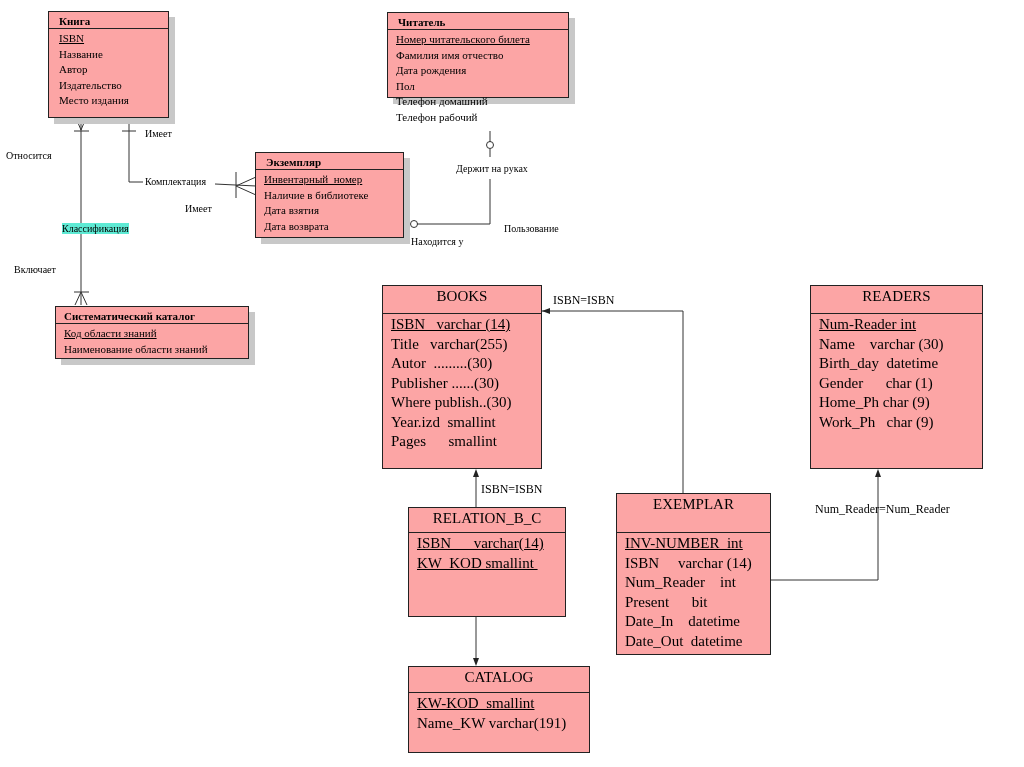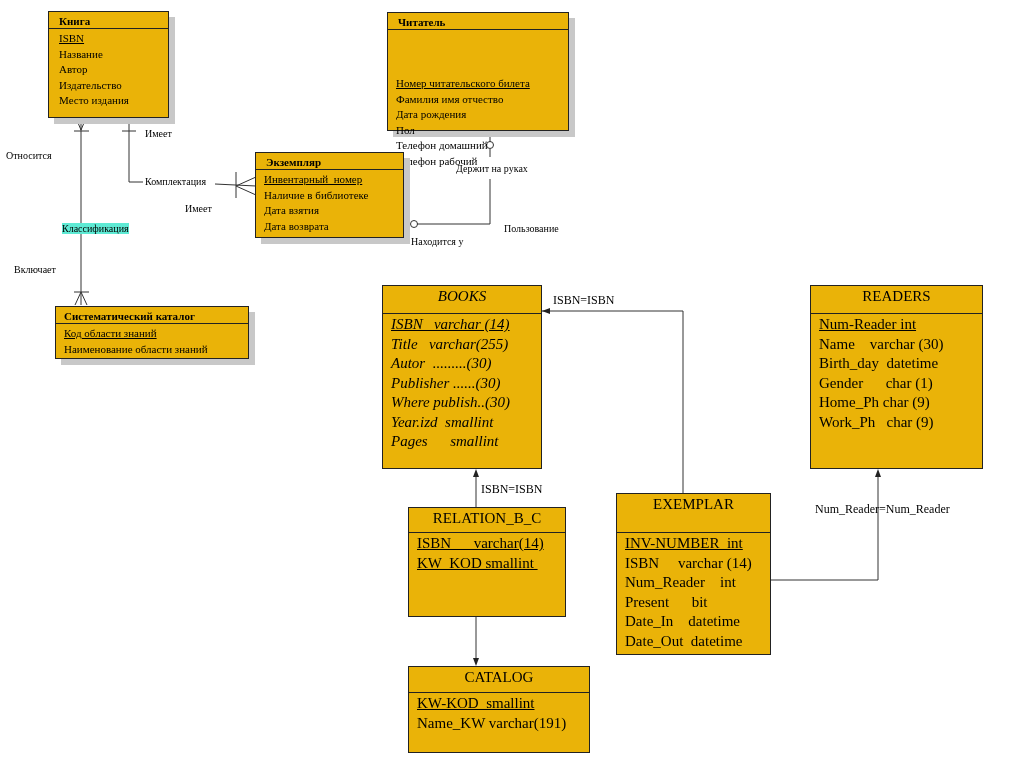--- a/index.html
+++ b/index.html
@@ -1,18 +1,18 @@
 <!DOCTYPE html>
 <html><head>
   <meta charset="utf-8">
   <style>
     html, body { margin: 0; padding: 0; background: #ffffff; }
     body { width: 1024px; height: 767px; position: relative; overflow: hidden; font-family: "Liberation Serif", "DejaVu Serif", serif; color: #000; }
     #wires { position: absolute; left: 0; top: 0; width: 1024px; height: 767px; }
-    .ent { position: absolute; background: #eab308; border: 1px solid #222; box-sizing: border-box; }
+    .ent { position: absolute; background: #fca5a5; border: 1px solid #222; box-sizing: border-box; }
     .ent.shadow { box-shadow: 6px 6px 0 #c8c8c8; }
     .ent .hdr { border-bottom: 1px solid #222; box-sizing: border-box; }
     .ent .row { white-space: pre; line-height: 1; }
     .ent .row.key { text-decoration: underline; }
     
     .ru .hdr { font-weight: bold; font-size: 11px; padding: 3px 0 2px 10px; height: 17px; }
     .ru .body { padding: 2px 0 0 10px; font-size: 11px; }
     .ru .row { height: 15.5px; line-height: 15.5px; }
     
     .en .hdr { text-align: center; font-size: 15px; height: 28px; line-height: 20px; }
@@ -70,23 +70,23 @@
   <div class="hdr">Книга</div>
   <div class="body">
     <div class="row key">ISBN</div>
     <div class="row">Название</div>
     <div class="row">Автор</div>
     <div class="row">Издательство</div>
     <div class="row">Место издания</div>
   </div>
 </div>
 
-<div class="ent ru shadow" style="left:387px; top:12px; width:182px; height:119px;">
+<div class="ent ru shadow" style="left:387px; top:12px; width:182px; height:86px;">
   <div class="hdr">Читатель</div>
-  <div class="body" style="padding-left:8px;margin-top:44px;">
+  <div class="body" style="padding-left:8px;">
     <div class="row key">Номер читательского билета</div>
     <div class="row">Фамилия имя отчество</div>
     <div class="row">Дата рождения</div>
     <div class="row">Пол</div>
     <div class="row">Телефон домашний</div>
     <div class="row">Телефон рабочий</div>
   </div>
 </div>
 
 <div class="ent ru shadow" style="left:255px; top:152px; width:149px; height:86px;">
@@ -110,21 +110,21 @@
 <span class="lbl" style="left:145px; top:128px;">Имеет</span>
 <span class="lbl" style="left:6px; top:150px;">Относится</span>
 <span class="lbl" style="left:145px; top:176px;">Комплектация</span>
 <span class="lbl" style="left:185px; top:203px;">Имеет</span>
 <span class="lbl" style="left:62px; top:223px; background:#5eead4;">Классификация</span>
 <span class="lbl" style="left:14px; top:264px;">Включает</span>
 <span class="lbl" style="left:456px; top:163px;">Держит на руках</span>
 <span class="lbl" style="left:411px; top:236px;">Находится у</span>
 <span class="lbl" style="left:504px; top:223px;text-align:center;">Пользование</span>
 
-<div class="ent en" style="left:382px; top:285px; width:160px; height:184px;font-style:italic;">
+<div class="ent en" style="left:382px; top:285px; width:160px; height:184px;">
   <div class="hdr">BOOKS</div>
   <div class="body">
     <div class="row key">ISBN   varchar (14)</div>
     <div class="row">Title   varchar(255)</div>
     <div class="row">Autor  .........(30)</div>
     <div class="row">Publisher ......(30)</div>
     <div class="row">Where publish..(30)</div>
     <div class="row">Year.izd  smallint</div>
     <div class="row">Pages      smallint</div>
   </div>

